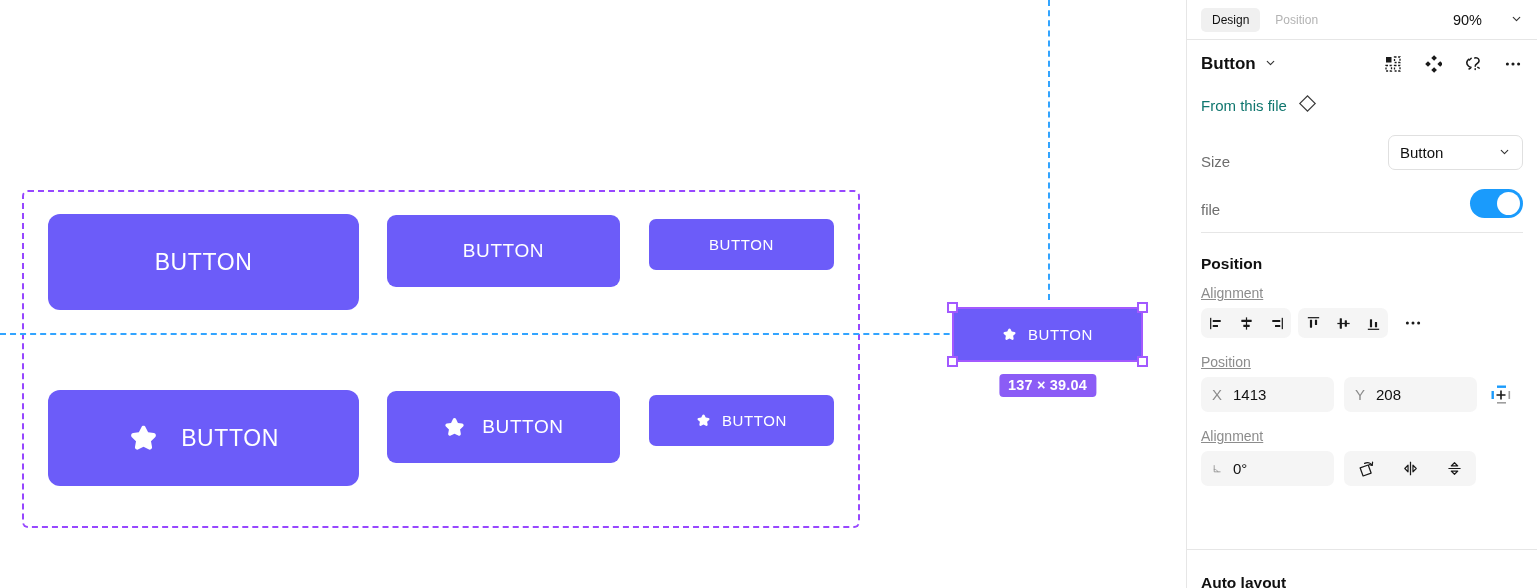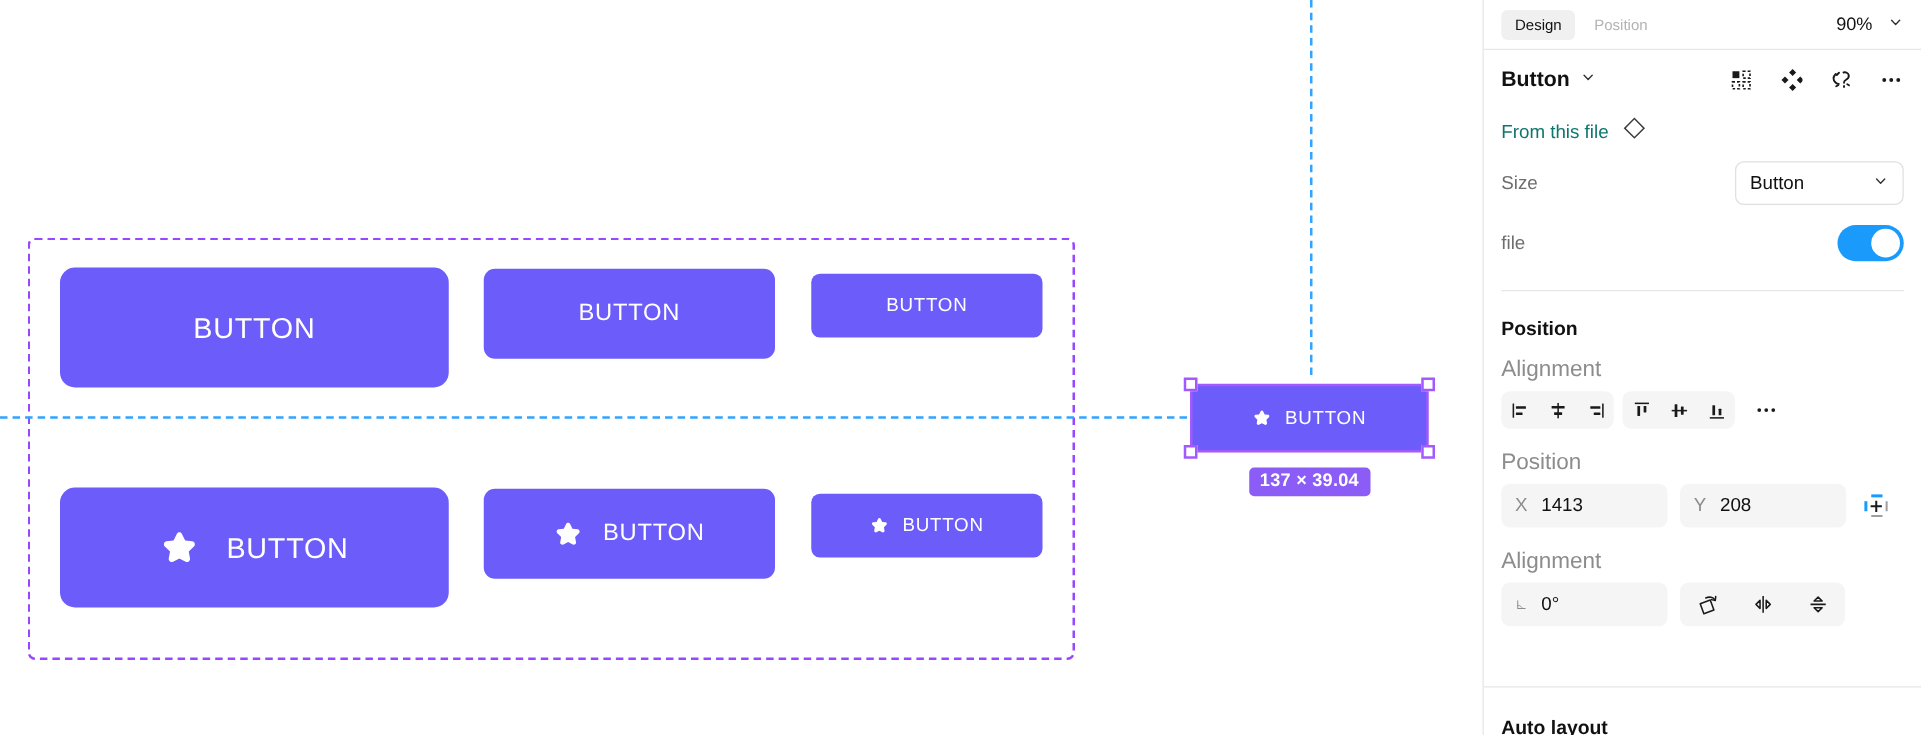--- a/index.html
+++ b/index.html
@@ -128,21 +128,21 @@
   .tab {
     font-size: 12px;
     color: #B3B3B3;
     padding: 5px 11px;
     border-radius: 5px;
     cursor: default;
   }
   .tab.active { color: #111111; background: #F0F0F0; font-weight: 500; }
   .zoom-box {
     margin-left: auto;
-    display: flex; align-items: center; gap: 12px;
+    display: flex; align-items: center; gap: 28px;
     font-size: 14.5px; color: #111111;
   }
   .chev { display: inline-block; }
 
   .section { padding: 0 14px; }
   .sec-divider { border-top: 1px solid #E6E6E6; margin-top: 14px; }
 
   .comp-row {
     display: flex; align-items: center;
     height: 48px;
@@ -161,21 +161,21 @@
     cursor: default;
   }
 
   .from-file-row {
     display: flex; align-items: center; gap: 10px;
     height: 34px;
   }
   .from-file-lbl { font-size: 15px; color: #0f766e; }
 
   .prop-row {
-    display: flex; align-items: center;
+    display: flex; align-items: flex-end;
     height: 48px;
   }
   .prop-lbl { font-size: 15px; color: #6E6E6E; }
   .prop-ctl { margin-left: auto; }
 
   .select {
     width: 135px; height: 35px;
     border: 1px solid #E0E0E0;
     border-radius: 7px;
     display: flex; align-items: center;
@@ -197,22 +197,23 @@
     position: absolute; right: 3px; top: 3px;
     width: 23px; height: 23px; border-radius: 50%;
     background: #ffffff;
   }
 
   .sec-title {
     font-size: 15.5px; font-weight: 700; color: #111111;
     padding-top: 22px; padding-bottom: 12px;
   }
   .sub-lbl {
-    font-size: 18px; color: #8C8C8C;
+    font-size: 14px; color: #8C8C8C;
     padding-bottom: 7px;
+    text-decoration: underline;
   }
   .align-row {
     display: flex; align-items: center;
     gap: 7px;
     padding-bottom: 16px;
   }
   .align-group {
     display: flex;
     background: #F5F5F5;
     border-radius: 7px;

